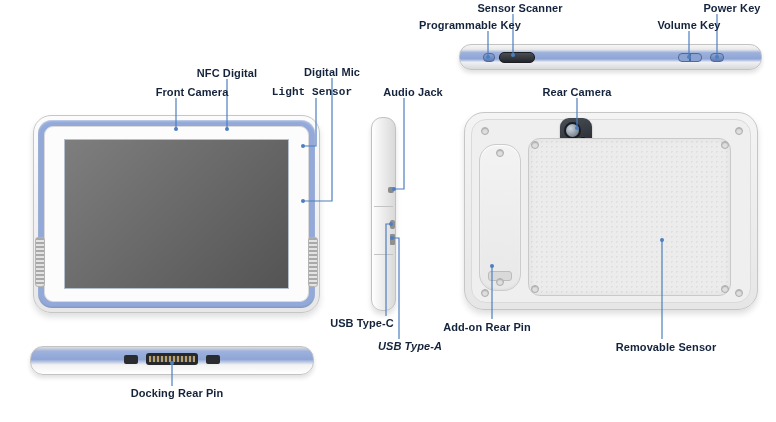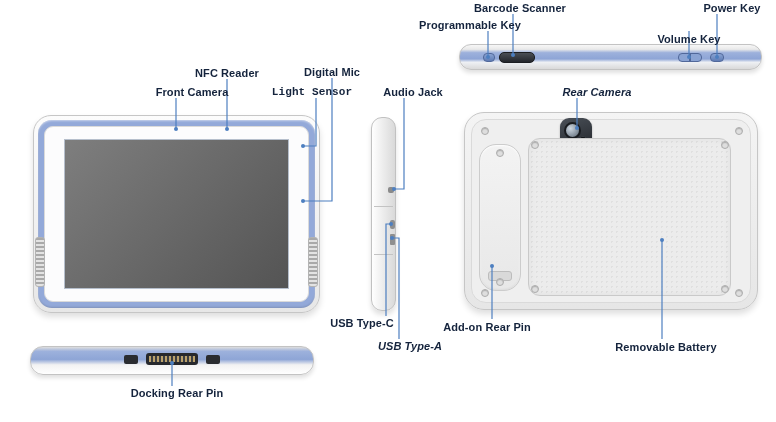--- a/index.html
+++ b/index.html
@@ -166,28 +166,28 @@
       <circle cx="689" cy="57" r="2"></circle>
       <circle cx="717" cy="57" r="2"></circle>
       <circle cx="577" cy="128" r="2"></circle>
       <circle cx="492" cy="266" r="2"></circle>
       <circle cx="662" cy="240" r="2"></circle>
       <circle cx="172" cy="363" r="2"></circle>
     </g>
   </svg>
 
   <div class="label" style="left:176px;top:86px;padding-left:32px;">Front Camera</div>
-  <div class="label" style="left:227px;top:67px;">NFC Reader</div>
+  <div class="label" style="left:227px;top:67px;">NFC Digital</div>
   <div class="label" style="left:332px;top:66px;">Digital Mic</div>
   <div class="label" style="left:312px;top:86px;font-family:Liberation Mono, monospace;">Light Sensor</div>
   <div class="label" style="left:413px;top:86px;text-align:right;">Audio Jack</div>
-  <div class="label" style="left:520px;top:2px;">Barcode Scanner</div>
+  <div class="label" style="left:520px;top:2px;">Sensor Scanner</div>
   <div class="label" style="left:470px;top:19px;">Programmable Key</div>
-  <div class="label" style="left:689px;top:33px;text-align:right;">Volume Key</div>
+  <div class="label" style="left:689px;top:19px;text-align:right;">Volume Key</div>
   <div class="label" style="left:732px;top:2px;">Power Key</div>
-  <div class="label" style="left:597px;top:86px;font-style:italic;">Rear Camera</div>
+  <div class="label" style="left:577px;top:86px;">Rear Camera</div>
   <div class="label" style="left:362px;top:317px;">USB Type-C</div>
   <div class="label" style="left:410px;top:340px;font-style:italic;">USB Type-A</div>
   <div class="label" style="left:487px;top:321px;">Add-on Rear Pin</div>
-  <div class="label" style="left:666px;top:341px;">Removable Battery</div>
+  <div class="label" style="left:666px;top:341px;">Removable Sensor</div>
   <div class="label" style="left:177px;top:387px;">Docking Rear Pin</div>
 
 </div>
 
 </body></html>

